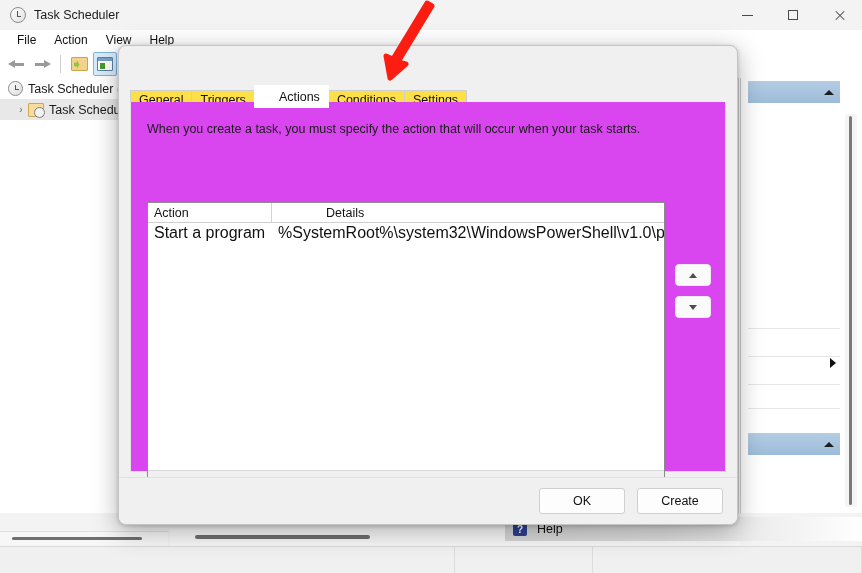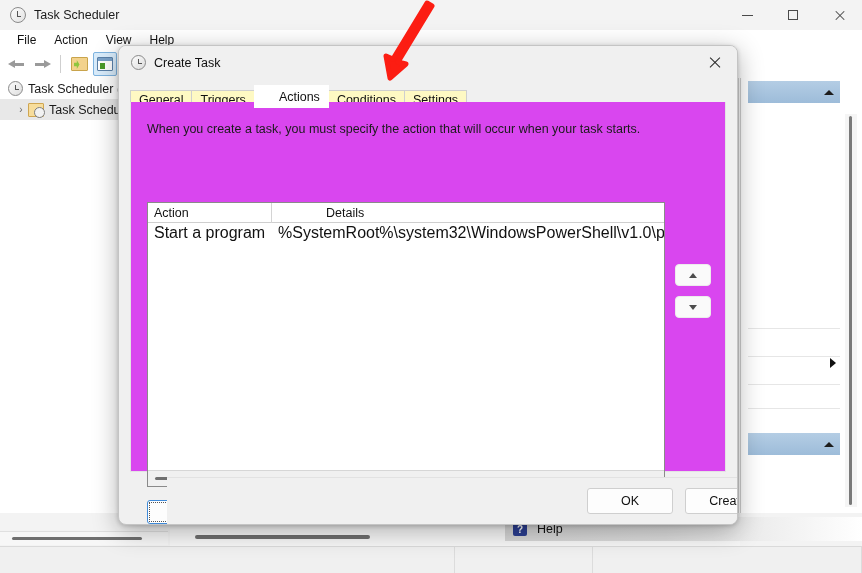--- a/index.html
+++ b/index.html
@@ -228,21 +228,21 @@
   }
   .dlg-close .x::before{transform:rotate(45deg);} .dlg-close .x::after{transform:rotate(-45deg);}
 
   
   .tabstrip {
     position:absolute; left:0; top:40px; width:100%; height:22px;
     padding-left:11px; display:flex; align-items:flex-end;
   }
   .tab {
     height:18px; padding:0 8px; font-size:12.5px; color:#111;
-    display:flex; align-items:center; background:#fef9c3;
+    display:flex; align-items:center; background:#fde047;
     border:1px solid #cfcfcf; border-bottom:none; margin-right:-1px;
   }
   .tab.active {
     background:#ffffff; border-color:#ffffff; position:relative; z-index:3;
     height:23px;
     padding-left:24px;
   }
   .tabbody {
     position:absolute; left:11px; top:56px; right:11px; height:370px;
     background:#d946ef; border:1px solid #e3e3e3; border-top:none;
@@ -290,21 +290,21 @@
     position:relative;
   }
   .btn.focus::after {
     content:""; position:absolute; left:1px; top:1px; right:1px; bottom:1px;
     border:1px dotted #555;
   }
 
   
   .dlg-footer {
     position:absolute; left:0; bottom:0; width:100%; height:47px;
-    background:#f0f0f0; border-top:1px solid #e2e2e2;margin-left:48px;
+    background:#f0f0f0; border-top:1px solid #e2e2e2;
   }
   .footer-btns { position:absolute; right:14px; top:10px; display:flex; gap:12px; }
   .btn-wide { min-width:86px; height:26px; }
 
   
   #annotation { position:absolute; left:370px; top:0px; width:90px; height:110px; pointer-events:none; }
 </style>
 </head>
 <body>
 
@@ -396,27 +396,20 @@
   </div>
 
   <div class="statusbar">
     <div class="status-cell" style="width:455px;"></div>
     <div class="status-cell" style="width:138px;"></div>
     <div class="status-cell" style="width:269px;"></div>
   </div>
 
   <div id="dialog">
 
-    <div class="dlg-title">
-      <span class="dlg-ico"></span>
-      <span class="dlg-title-text">Create Task</span>
-      <div class="dlg-close">
-          <span class="x"></span>
-        </div>
-    </div>
 
     <div class="tabstrip">
       <div class="tab">General</div>
       <div class="tab">Triggers</div>
       <div class="tab active">Actions</div>
       <div class="tab">Conditions</div>
       <div class="tab">Settings</div>
     </div>
 
     <div class="tabbody">

